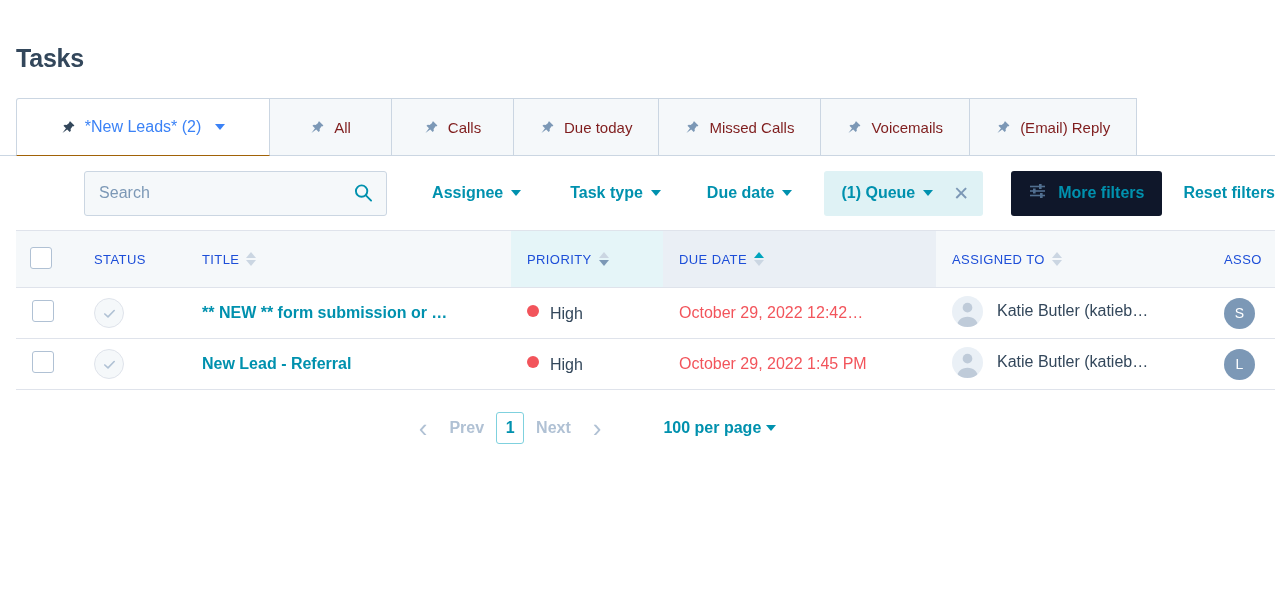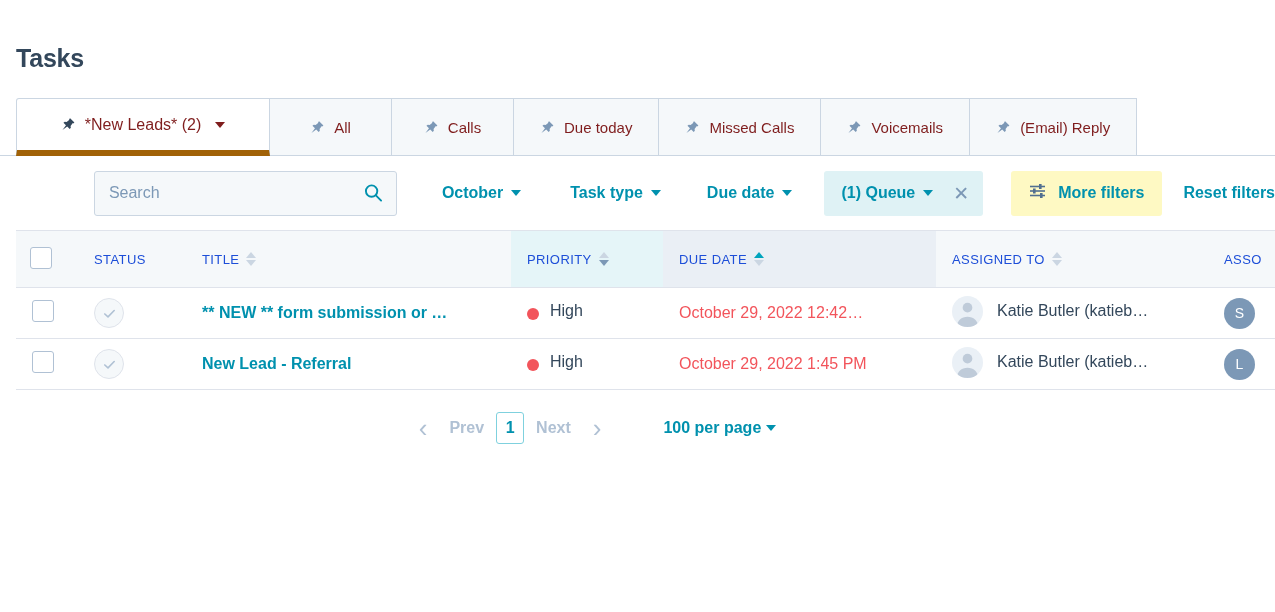--- a/index.html
+++ b/index.html
@@ -42,23 +42,23 @@
     border-bottom: none;
     border-left: none;
     white-space: nowrap;
     cursor: pointer;
     position: relative;
     min-width: 122px;
   }
   .tab:first-child { border-left: 1px solid #cbd6e2; border-top-left-radius: 3px; }
   .tab.active {
     background: #ffffff;
-    color: #7f1d1d;
+    color: #3b82f6;
     font-weight: 400;
-    border-bottom: 6px solid #a16207;
+    border-bottom: 1px solid #a16207;
     margin-bottom: -1px;
     padding: 0 30px;
     min-width: 254px;
   }
   .tab.active .tab-label { font-size: 16px; }
   .tab .tab-label { font-size: 15px; }
   .pin-icon { display: inline-block; width: 15px; height: 15px; flex: none; }
   .pin-icon svg { display: block; }
   .caret {
     width: 0; height: 0;
@@ -130,21 +130,21 @@
   .chip-x {
     margin-left: 20px;
     color: #7c98b6;
     font-size: 19px;
     line-height: 1;
     cursor: pointer;
     font-weight: 300;
   }
   .more-filters {
     display: flex; align-items: center; gap: 11px;
-    background: #fef9c3;
+    background: #0f172a;
     border-radius: 3px;
     height: 45px;
     padding: 0 18px;
     margin-left: 28px;
     cursor: pointer;
   }
   .more-filters .mf-label { font-size: 16px; font-weight: 700; color: #0091ae; }
   .reset-filters {
     font-size: 16px; font-weight: 700; color: #0091ae;
     margin-left: 21px; cursor: pointer; white-space: nowrap;
@@ -223,21 +223,21 @@
     color: #0091ae;
     font-weight: 700;
     font-size: 16px;
     cursor: pointer;
     text-decoration: none;
     overflow: hidden;
     text-overflow: ellipsis;
     display: block;
     max-width: 300px;
   }
-  .prio { display: inline-flex; align-items: flex-end; gap: 11px; }
+  .prio { display: inline-flex; align-items: flex-start; gap: 11px; }
   .dot { width: 12px; height: 12px; border-radius: 50%; background: #f2545b; display: inline-block; }
   .due-overdue { color: #f2545b; font-size: 16px; }
   .assigned { display: inline-flex; align-items: center; gap: 14px; }
   .avatar-gray {
     width: 31px; height: 31px; border-radius: 50%;
     background: #eaf0f6;
     display: flex; align-items: flex-end; justify-content: center;
     overflow: hidden; flex: none;
   }
   .assigned-name {
@@ -360,21 +360,21 @@
       <input type="text" placeholder="Search" style="">
       <span class="search-icon">
         <svg width="19" height="19" viewBox="0 0 20 20">
             <circle cx="8" cy="8" r="6" fill="none" stroke="#0091ae" stroke-width="2"></circle>
             <line x1="12.5" y1="12.5" x2="18" y2="18" stroke="#0091ae" stroke-width="2" stroke-linecap="round"></line>
           </svg>
       </span>
     </div>
 
     <div class="filter-link fl-assignee">
-      <span>October</span>
+      <span>Assignee</span>
       <span class="caret"></span>
     </div>
 
     <div class="filter-link fl-tasktype">
       <span>Task type</span>
       <span class="caret"></span>
     </div>
 
     <div class="filter-link fl-duedate">
       <span>Due date</span>

